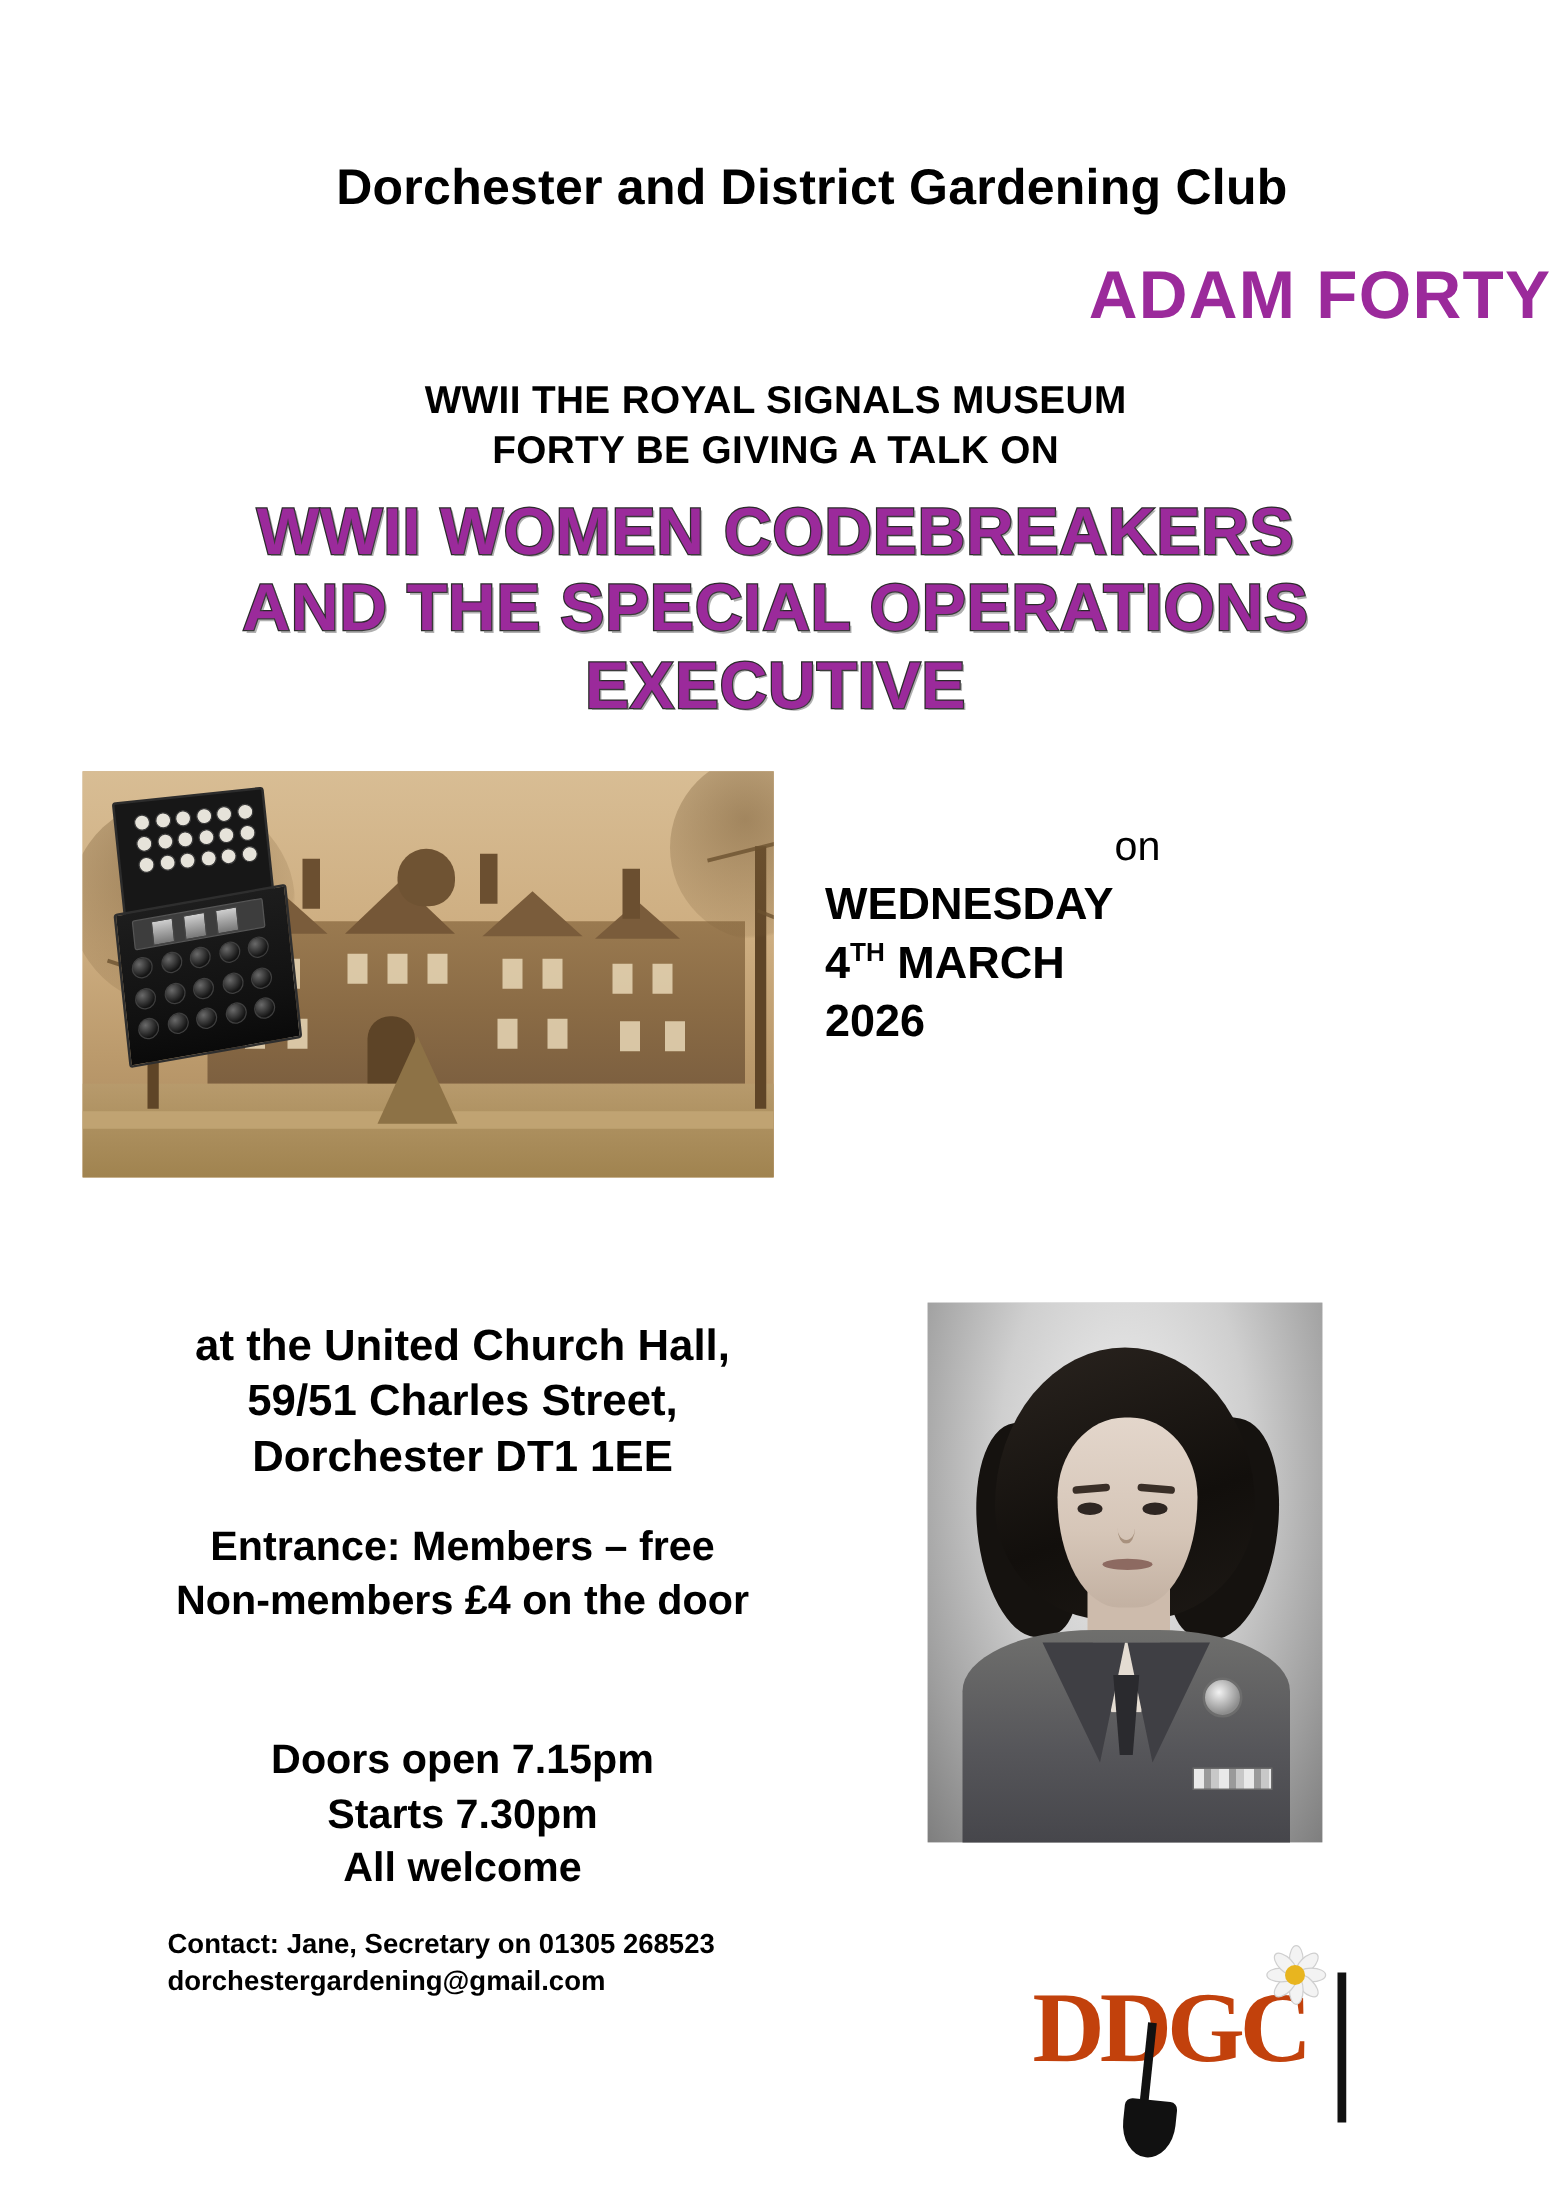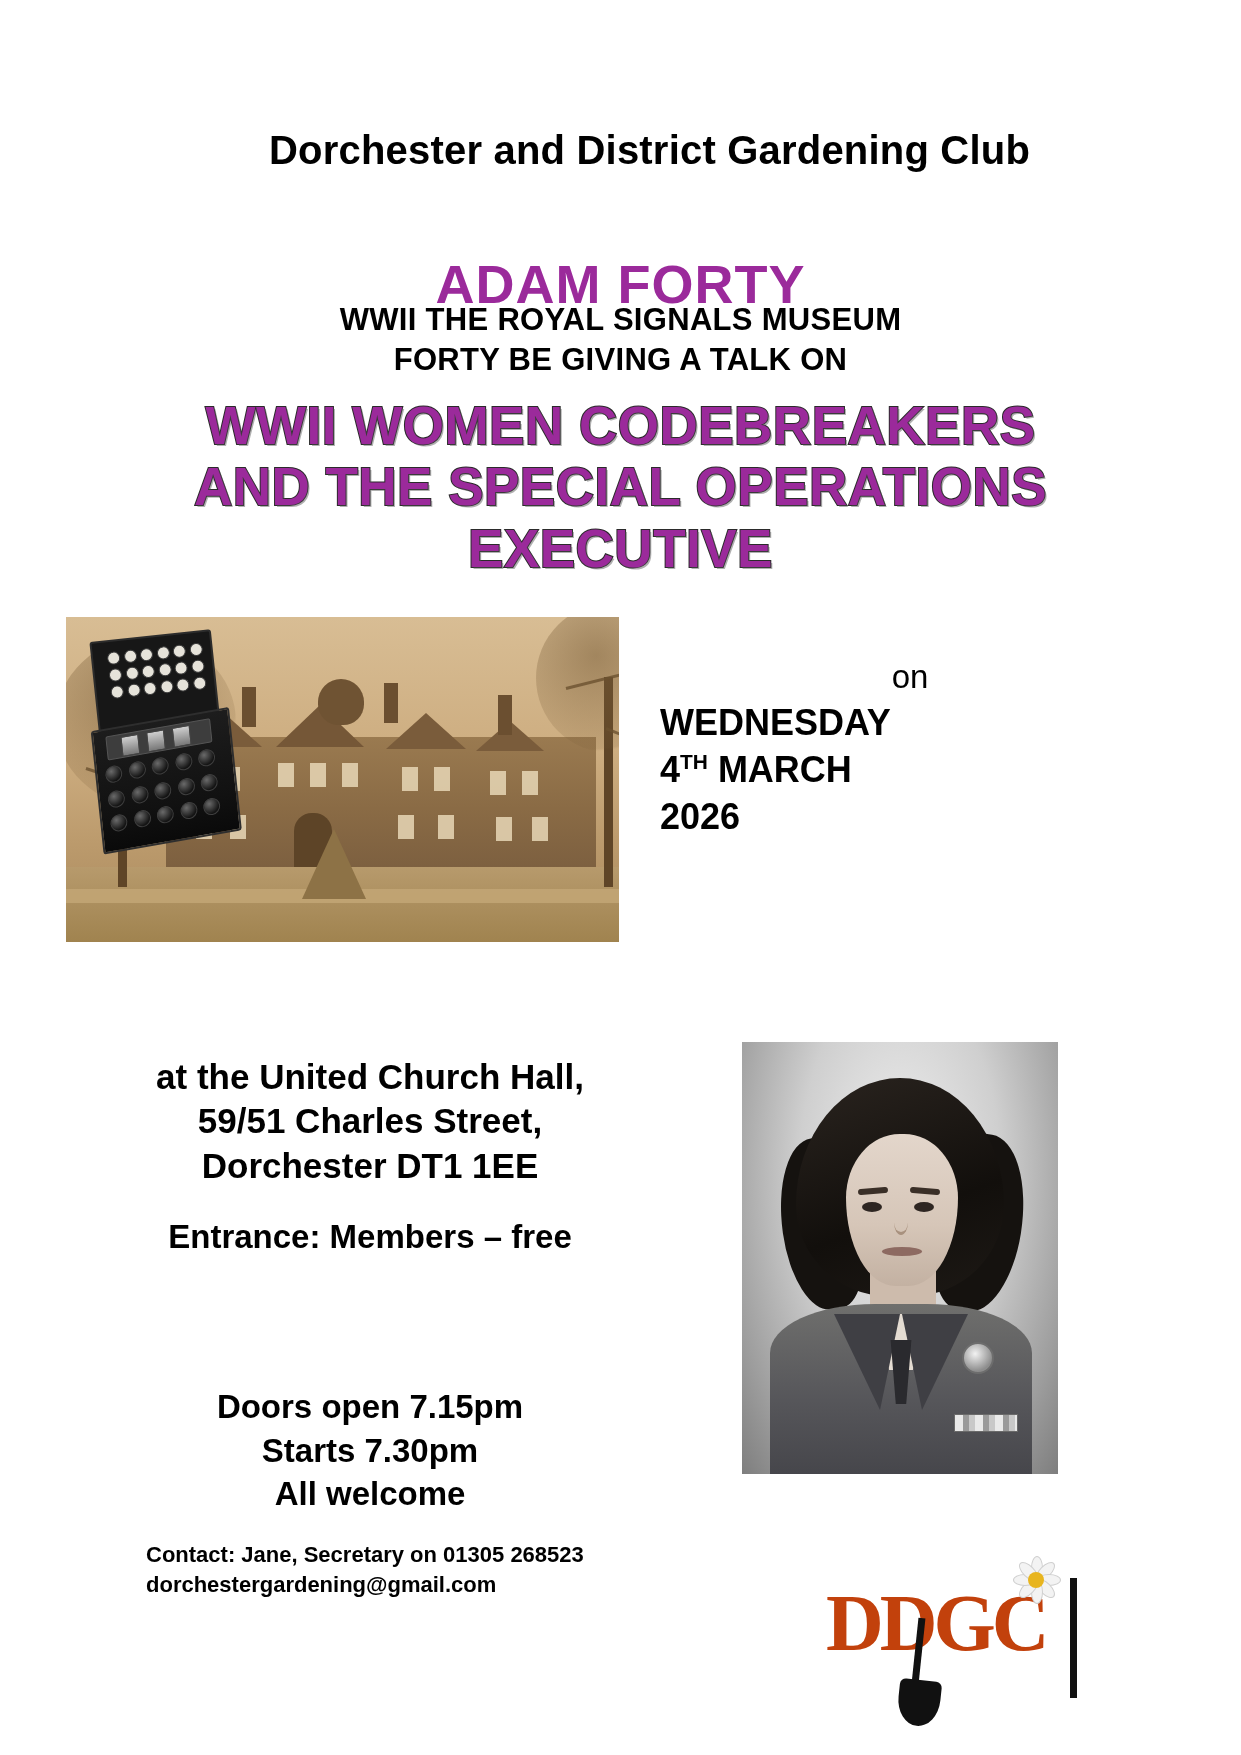--- a/index.html
+++ b/index.html
@@ -33,26 +33,25 @@
     font-size: 40px;
     font-weight: bold;
     letter-spacing: 0.2px;
     padding-left: 29px;
   }
 
   .speaker-name {
     position: absolute;
     left: 0; top: 205px;
     width: 1241px;
-    text-align: center;
+    text-align: right;
     font-size: 54px;
     font-weight: bold;
     color: #9b2a9b;
     letter-spacing: 1px;
-    margin-top: 48px;
   }
 
   .subtitle {
     position: absolute;
     left: 0; top: 300px;
     width: 1241px;
     text-align: center;
     font-size: 31px;
     font-weight: bold;
     line-height: 1.28;
@@ -302,21 +301,20 @@
     line-height: 1.32;
   }
   .contact {
     position: absolute;
     left: 134px; top: 1540px;
     width: 640px;
     text-align: left;
     font-size: 22px;
     font-weight: bold;
     line-height: 1.35;
-    margin-left: 12px;
   }
 
   
   .portrait {
     position: absolute;
     left: 742px; top: 1042px;
     width: 316px;
     height: 432px;
     overflow: hidden;
     background: #c9c9c9;
@@ -630,20 +628,21 @@
   </div>
 
   <div class="venue">
     <div>at the United Church Hall,</div>
     <div>59/51 Charles Street,</div>
     <div>Dorchester DT1 1EE</div>
   </div>
 
   <div class="entrance">
     <div>Entrance: Members – free</div>
+    <div>Non-members £4 on the door</div>
   </div>
 
   <div class="doors">
     <div>Doors open 7.15pm</div>
     <div>Starts 7.30pm</div>
     <div>All welcome</div>
   </div>
 
   <div class="contact">
     <div>Contact: Jane, Secretary on 01305 268523</div>

